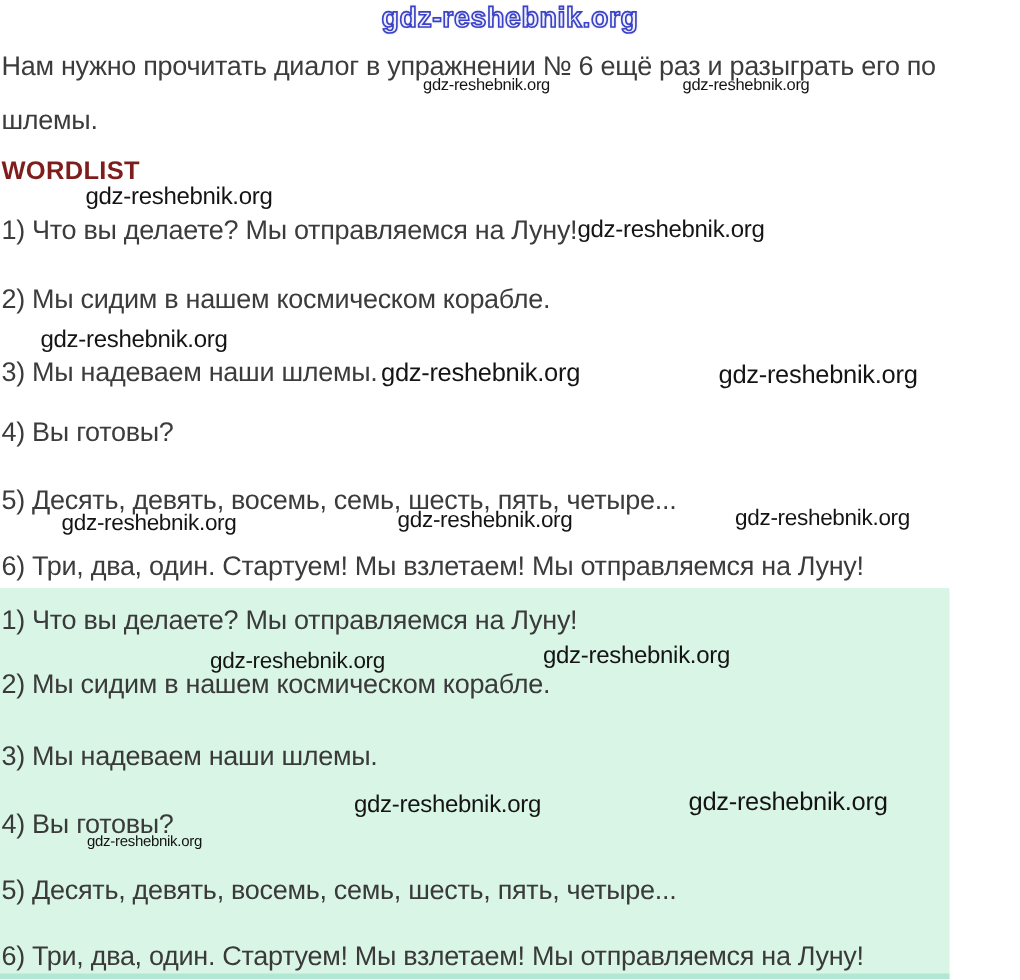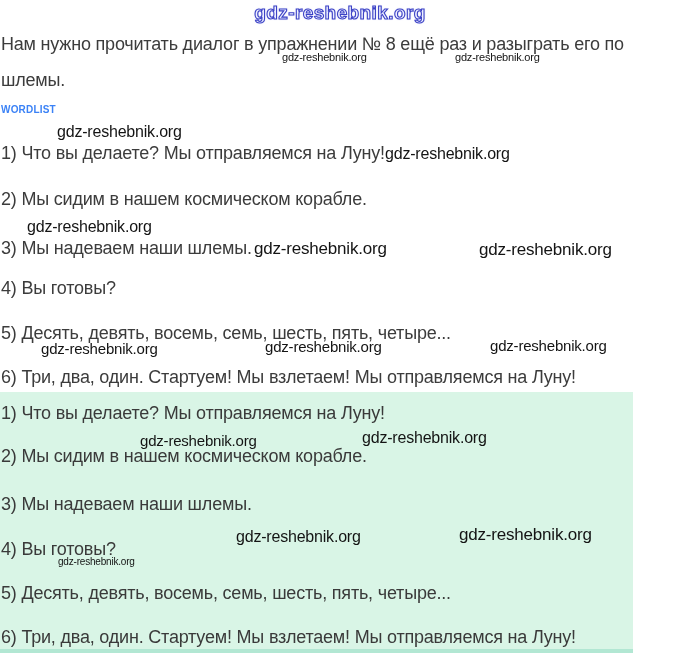--- a/index.html
+++ b/index.html
@@ -20,23 +20,23 @@
   
   .txt {
     font-size: 18px;
     line-height: 20px;
     color: #3c3c3c;
     letter-spacing: -0.2px;
   }
 
   
   .heading {
-    font-size: 10px;
+    font-size: 17px;
     font-weight: 700;
-    color: #3b82f6;
+    color: #7f1d1d;
     letter-spacing: 0.2px;
   }
 
   
   .wm { color: #141414; letter-spacing: -0.2px; }
   .wm-10 { font-size: 10px; }
   .wm-11 { font-size: 11px; }
   .wm-15 { font-size: 15px; }
   .wm-16 { font-size: 16px; }
   .wm-17 { font-size: 17px; }
@@ -73,21 +73,21 @@
     background: #b2e7d3;
   }
 </style>
 </head>
 <body>
 
 <div class="page">
 
   <div class="abs wm-top">gdz-reshebnik.org</div>
 
-  <div class="abs txt" style="left:1px; top:34px;">Нам нужно прочитать диалог в упражнении № 8 ещё раз и разыграть его по</div>
+  <div class="abs txt" style="left:1px; top:34px;">Нам нужно прочитать диалог в упражнении № 6 ещё раз и разыграть его по</div>
   <div class="abs wm wm-11" style="left:282px; top:51px;">gdz-reshebnik.org</div>
   <div class="abs wm wm-11" style="left:455px; top:51px;">gdz-reshebnik.org</div>
   <div class="abs txt" style="left:1px; top:70px;">шлемы.</div>
 
   <div class="abs heading" style="left:1px; top:104px;">WORDLIST</div>
   <div class="abs wm wm-16" style="left:57px; top:123px;">gdz-reshebnik.org</div>
 
   <div class="abs txt" style="left:1px; top:143px;">1) Что вы делаете? Мы отправляемся на Луну!</div>
   <div class="abs wm wm-16" style="left:385px; top:145px;">gdz-reshebnik.org</div>
 

